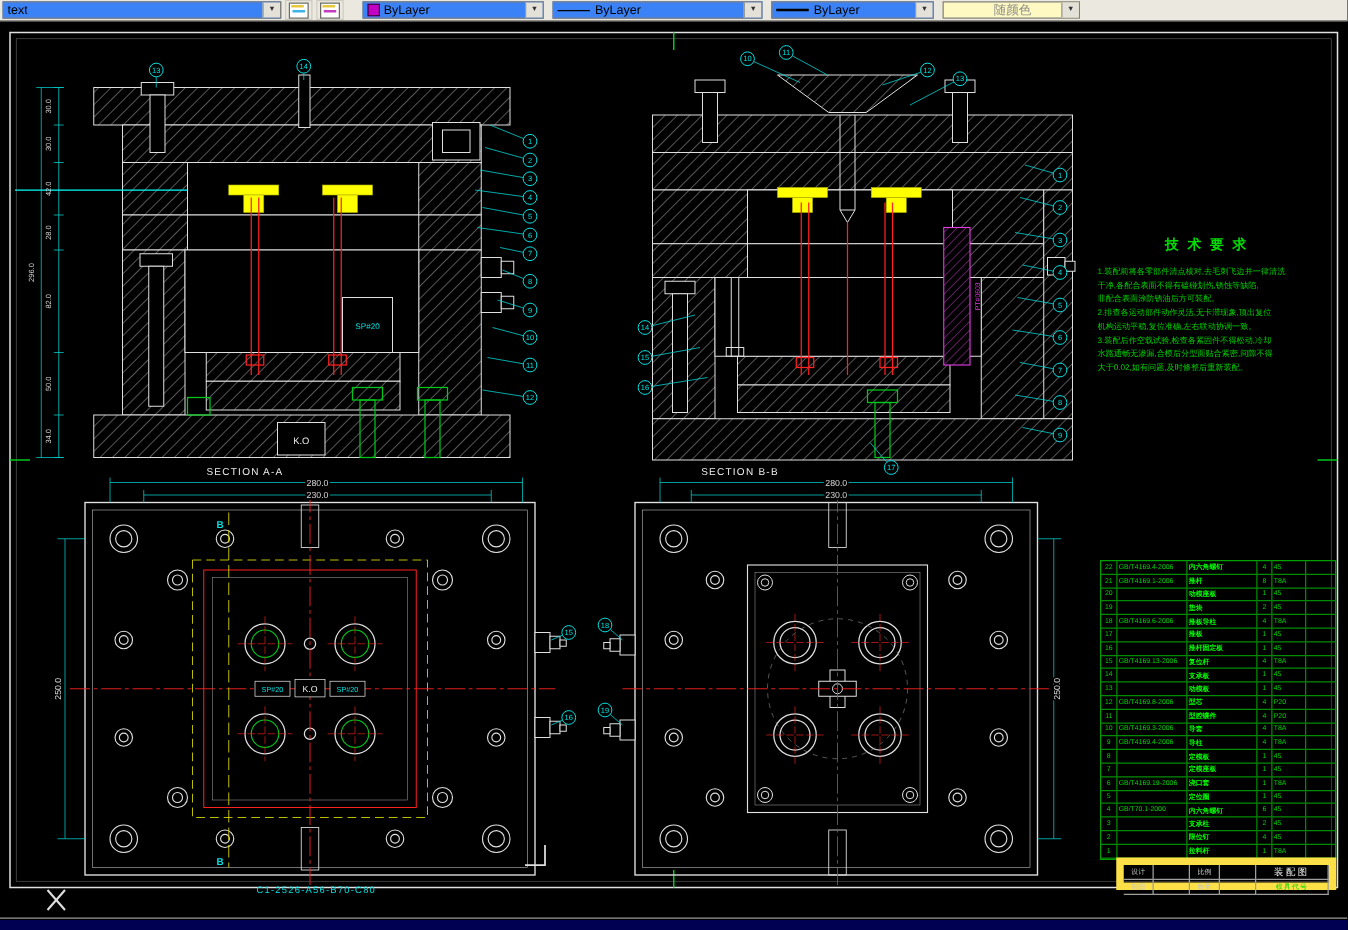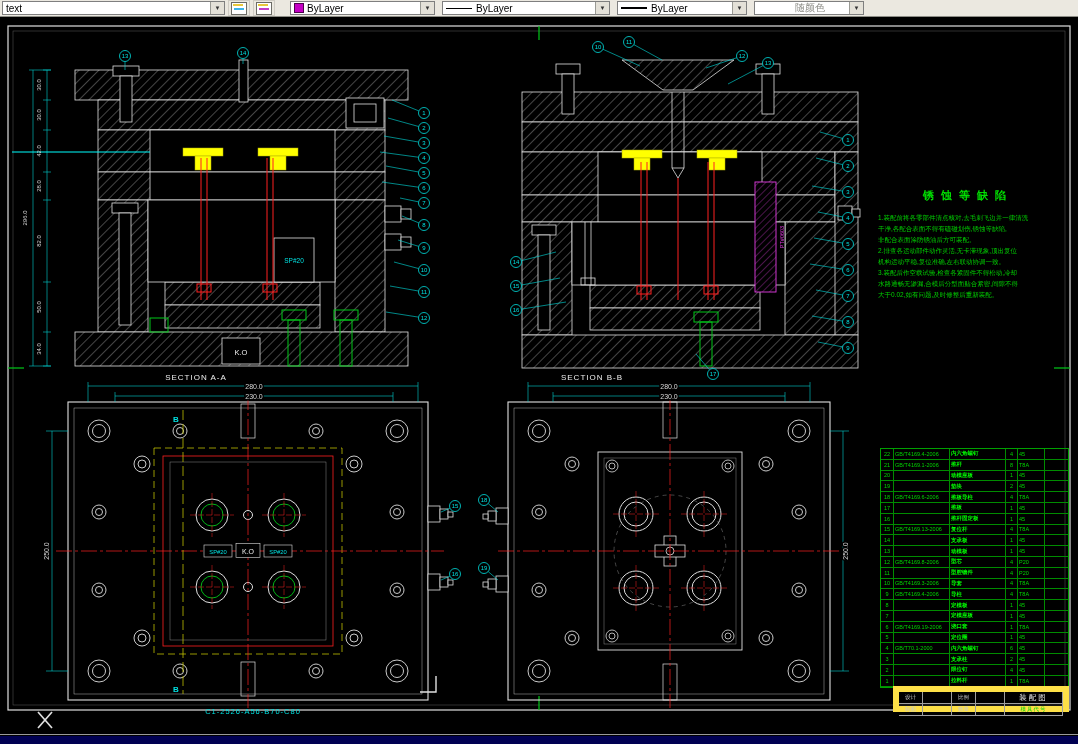--- a/index.html
+++ b/index.html
@@ -1,25 +1,25 @@
 <!DOCTYPE html>
 <html><head>
 <meta charset="utf-8">
 <style>
   html,body{margin:0;padding:0;background:#000;}
   body{width:1078px;height:744px;position:relative;overflow:hidden;font-family:"Liberation Sans",sans-serif;}
   
   .toolbar{position:absolute;top:0;left:0;width:1078px;height:17px;background:#ebe8e0;
     border-bottom:1px solid #8d8d86;display:flex;align-items:center;padding:1px 2px;box-sizing:border-box;gap:3px;z-index:5;}
-  .combo{height:14px;background:#ffffff;border:1px solid #7f7f7f;display:flex;align-items:center;
+  .combo{height:14px;background:#3b82f6;border:1px solid #7f7f7f;display:flex;align-items:center;
     font-size:10px;color:#000;padding-left:3px;box-sizing:border-box;}
   .combo .lbl{white-space:nowrap;overflow:hidden;}
   .combo .arrow{margin-left:auto;width:13px;height:12px;background:#e4e1d8;border-left:1px solid #9a9a94;
     display:flex;align-items:center;justify-content:center;font-size:6px;color:#333;}
-  .combo.disabled{background:#ffffff;color:#8b8b85;padding-left:40px;}
+  .combo.disabled{background:#fef9c3;color:#8b8b85;padding-left:40px;}
   .swatch{width:8px;height:8px;background:#c400c4;border:1px solid #4d004d;margin-right:3px;flex:0 0 auto;}
   .ltsample{width:26px;height:0;border-top:1px solid #000;margin-right:4px;flex:0 0 auto;}
   .lwsample{width:26px;height:2px;background:#000;margin-right:4px;flex:0 0 auto;}
   .tbtn{width:20px;height:14px;background:#ebe8e0;border:1px solid #cfccc4;display:flex;align-items:center;justify-content:center;}
   .licon{width:14px;height:11px;background:#fff;border:1px solid #6c6c66;position:relative;}
   .licon::before{content:"";position:absolute;left:1px;top:1px;width:10px;height:2px;background:#e8c83c;}
   .licon::after{content:"";position:absolute;left:2px;top:5px;width:10px;height:2px;background:#3cb4e8;}
   .licon.v2::after{background:#c43cc4;}
   
   #tech{position:absolute;left:878px;top:188px;width:180px;z-index:3;}
@@ -550,21 +550,21 @@
 
   <g stroke="#e0e0e0" stroke-width="1.6">
     <line x1="38" y1="712" x2="52" y2="728"></line>
       <line x1="52" y1="712" x2="38" y2="728"></line>
   </g>
   <line x1="0" y1="734.5" x2="1078" y2="734.5" stroke="#9a9a9a" stroke-width="1"></line>
   <rect x="0" y="736" width="1078" height="8" fill="#000052"></rect>
 </svg>
 
 <div id="tech">
-  <div class="ttl">锈蚀等缺陷</div>
+  <div class="ttl">技术要求</div>
   <div id="tech-lines">
       <div class="tech-line">1.装配前将各零部件清点核对,去毛刺飞边并一律清洗</div>
       <div class="tech-line">干净,各配合表面不得有磕碰划伤,锈蚀等缺陷,</div>
       <div class="tech-line">非配合表面涂防锈油后方可装配。</div>
       <div class="tech-line">2.排查各运动部件动作灵活,无卡滞现象,顶出复位</div>
       <div class="tech-line">机构运动平稳,复位准确,左右联动协调一致。</div>
       <div class="tech-line">3.装配后作空载试验,检查各紧固件不得松动,冷却</div>
       <div class="tech-line">水路通畅无渗漏,合模后分型面贴合紧密,间隙不得</div>
       <div class="tech-line">大于0.02,如有问题,及时修整后重新装配。</div>
     </div>

